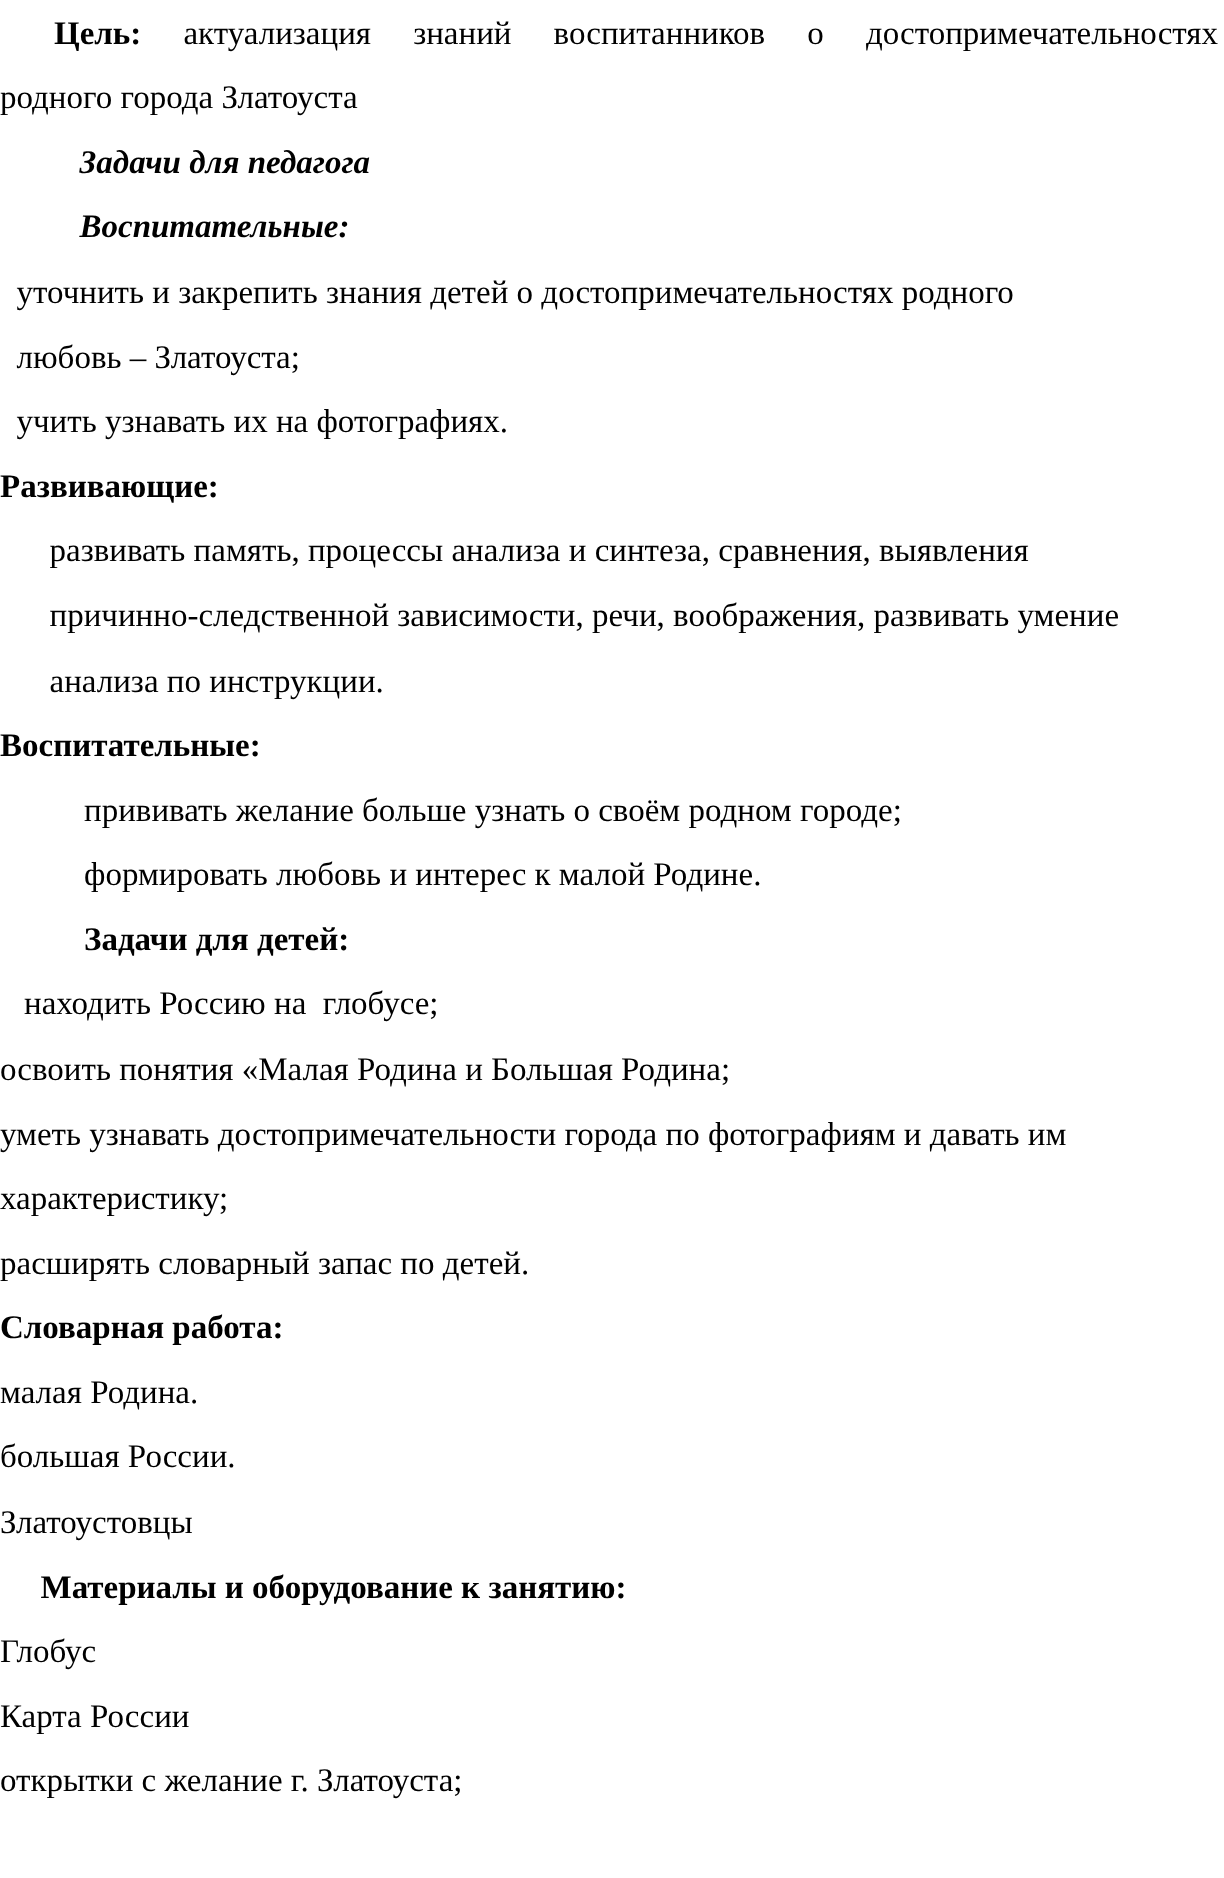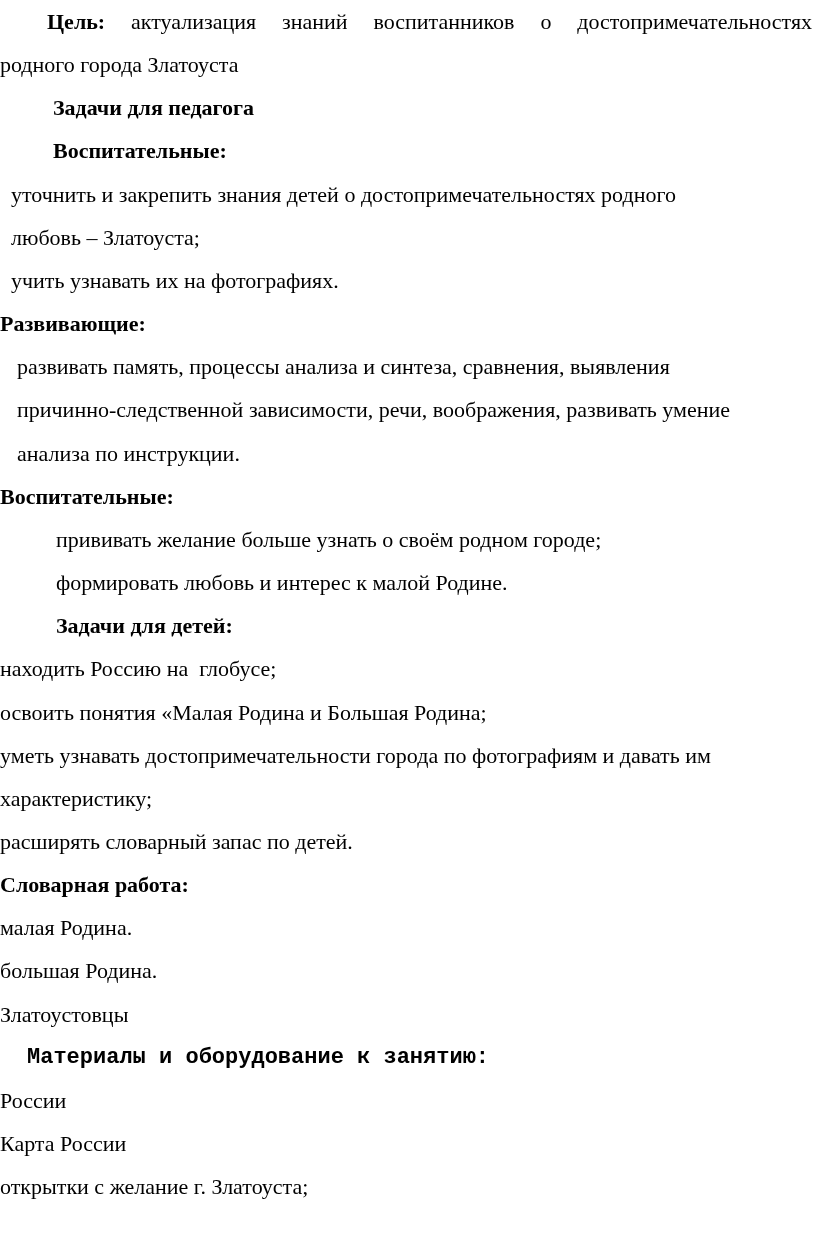--- a/index.html
+++ b/index.html
@@ -14,32 +14,32 @@
     color: #000000;
     font-family: "Liberation Serif", "DejaVu Serif", serif;
     font-size: 22px;
     overflow: hidden;
   }
   .line {
     height: 43.17px;
     line-height: 43.17px;
     white-space: nowrap;
   }
-  .pre { white-space: pre; }
+  .pre { white-space: pre; padding-left: 16px; }
   .bold { font-weight: bold; }
   .justify {
     text-align: justify;
     text-align-last: justify;
     white-space: normal;
     padding-right: 4px;
   }
-  .ind-57 { padding-left: 47px; font-family: Liberation Serif, serif; }
-  .ind-53 { padding-left: 53px; }
-  .ind-27 { padding-left: 27px; font-family: Liberation Mono, monospace; }
-  .ind-17 { padding-left: 17px; }
+  .ind-57 { padding-left: 36px; font-family: Liberation Serif, serif; }
+  .ind-53 { padding-left: 53px; font-style: italic; }
+  .ind-27 { padding-left: 27px; }
+  .ind-17 { padding-left: 17px; margin-left: 16px; }
   .ind-11 { padding-left: 11px; }
   .ind-8  { padding-left: 8px; margin-left: 48px; }
 </style>
 </head>
 <body>
 
 <div class="page">
 
   <div class="line justify ind-57"><span class="bold">Цель:</span> <span>актуализация знаний воспитанников о достопримечательностях</span></div>
 
@@ -68,22 +68,22 @@
 
   <div class="line pre">находить Россию на  глобусе;</div>
   <div class="line">освоить понятия «Малая Родина и Большая Родина;</div>
   <div class="line">уметь узнавать достопримечательности города по фотографиям и давать им</div>
   <div class="line">характеристику;</div>
   <div class="line">расширять словарный запас по детей.</div>
 
   <div class="line bold">Словарная работа:</div>
 
   <div class="line">малая Родина.</div>
-  <div class="line">большая Родина.</div>
+  <div class="line">большая России.</div>
   <div class="line">Златоустовцы</div>
 
   <div class="line bold ind-27">Материалы и оборудование к занятию:</div>
 
-  <div class="line">России</div>
+  <div class="line">Глобус</div>
   <div class="line">Карта России</div>
   <div class="line">открытки с желание г. Златоуста;</div>
 
 </div>
 
 </body></html>

